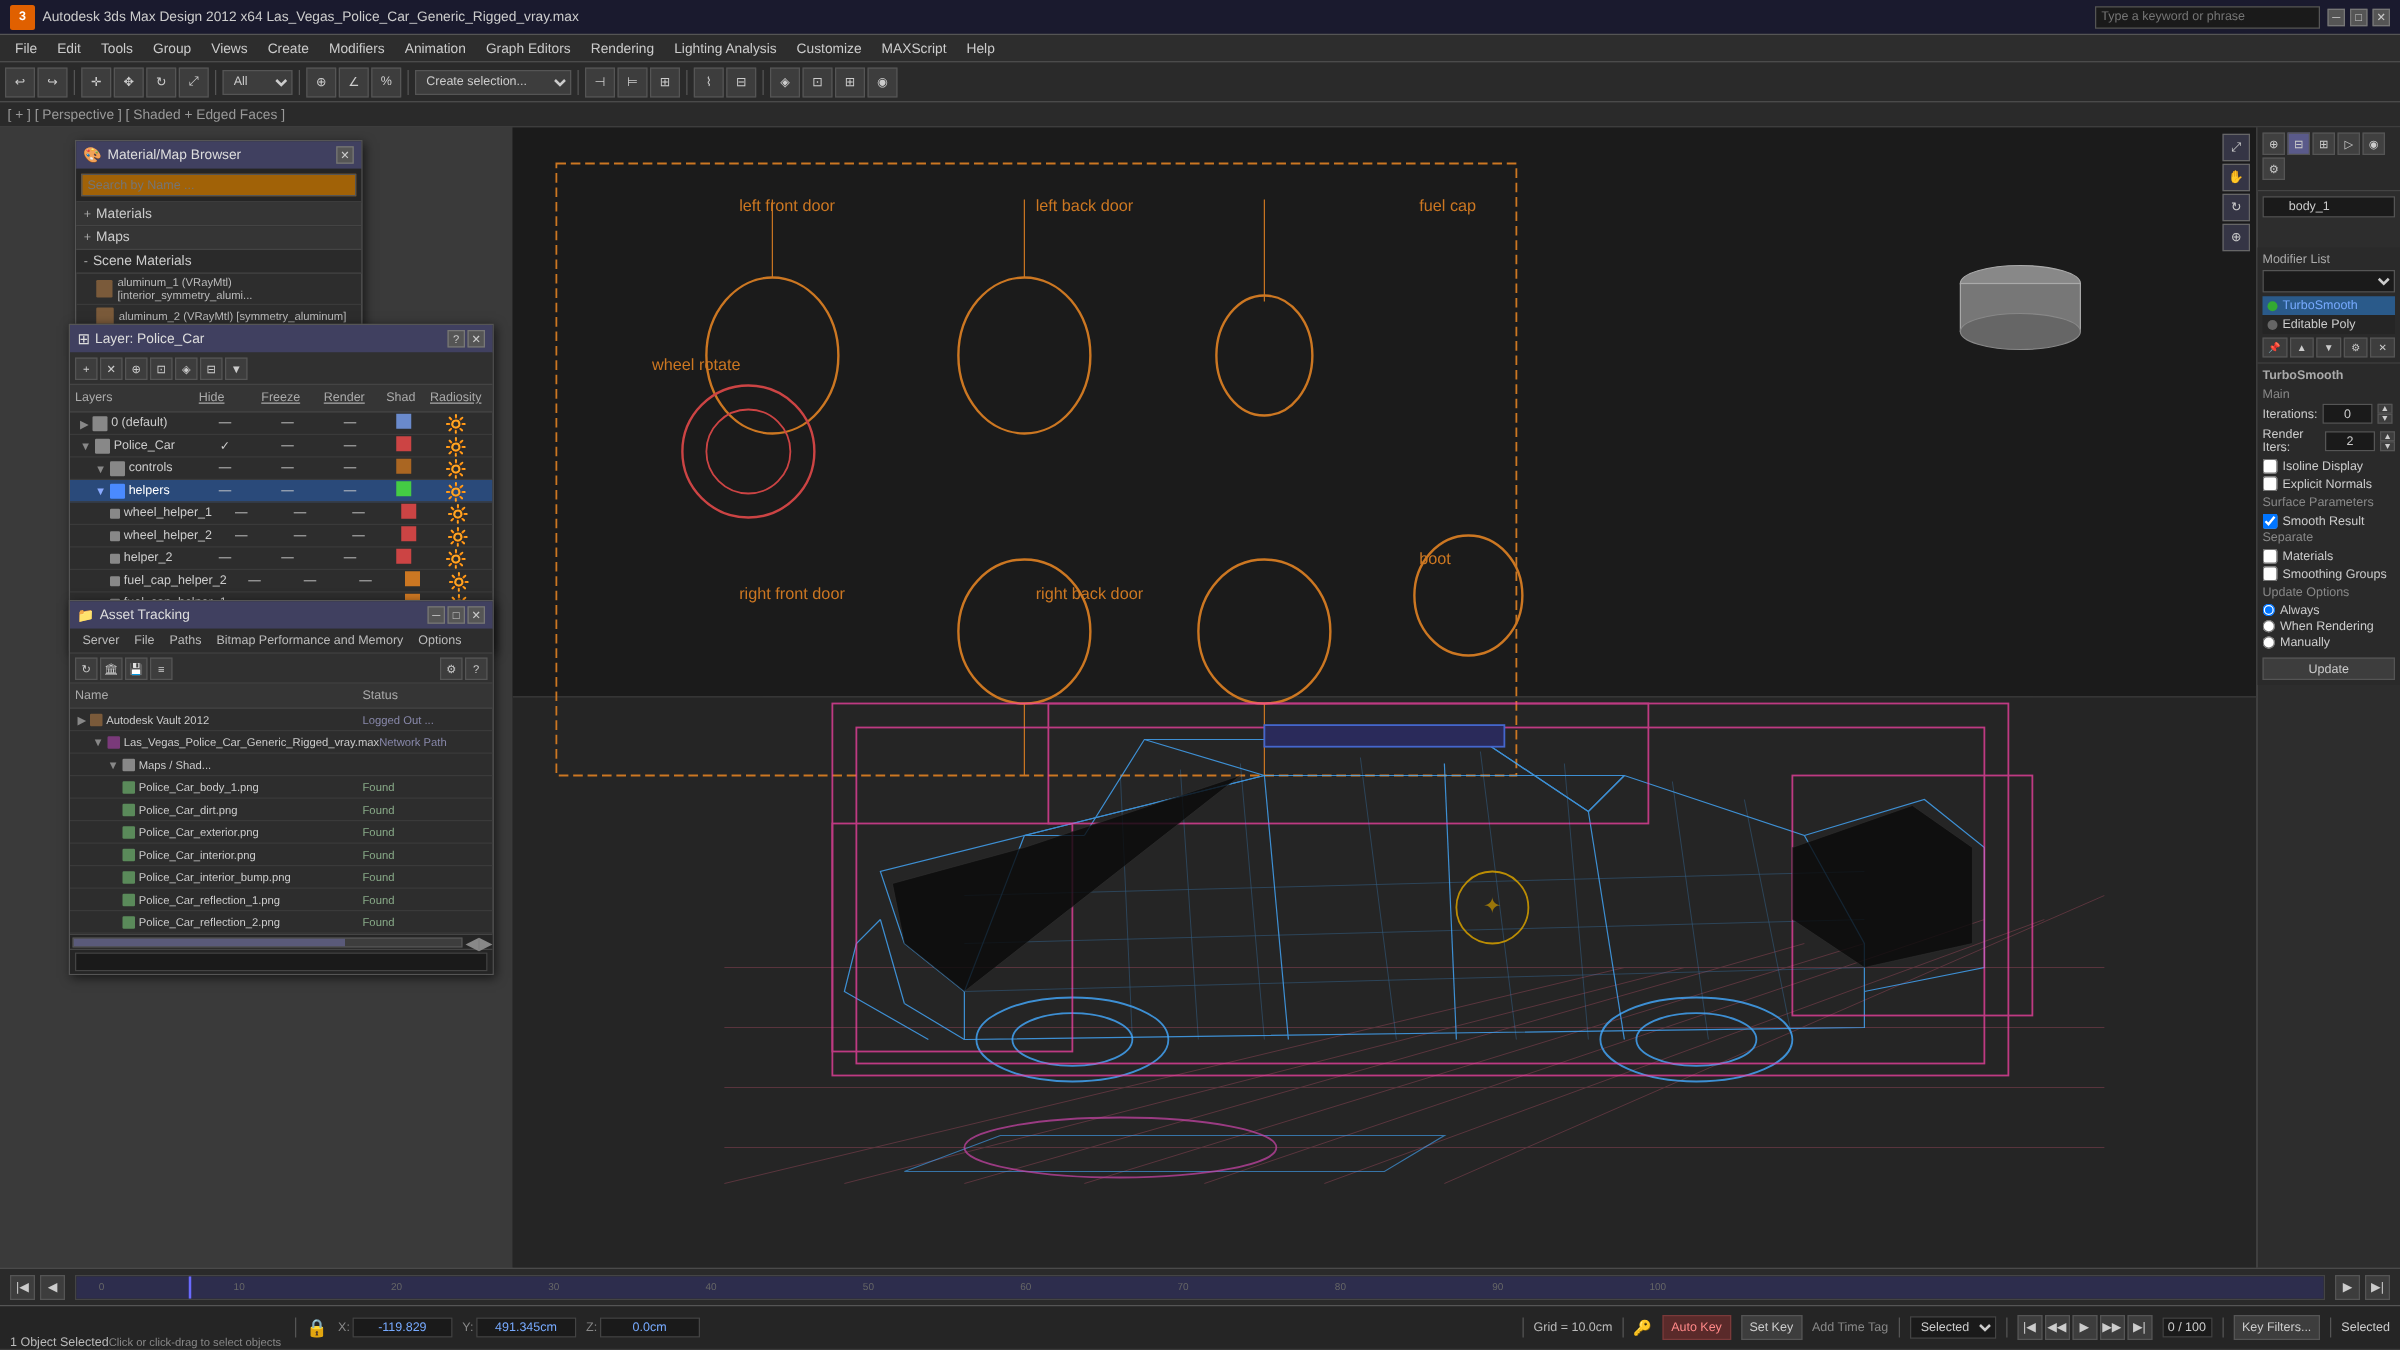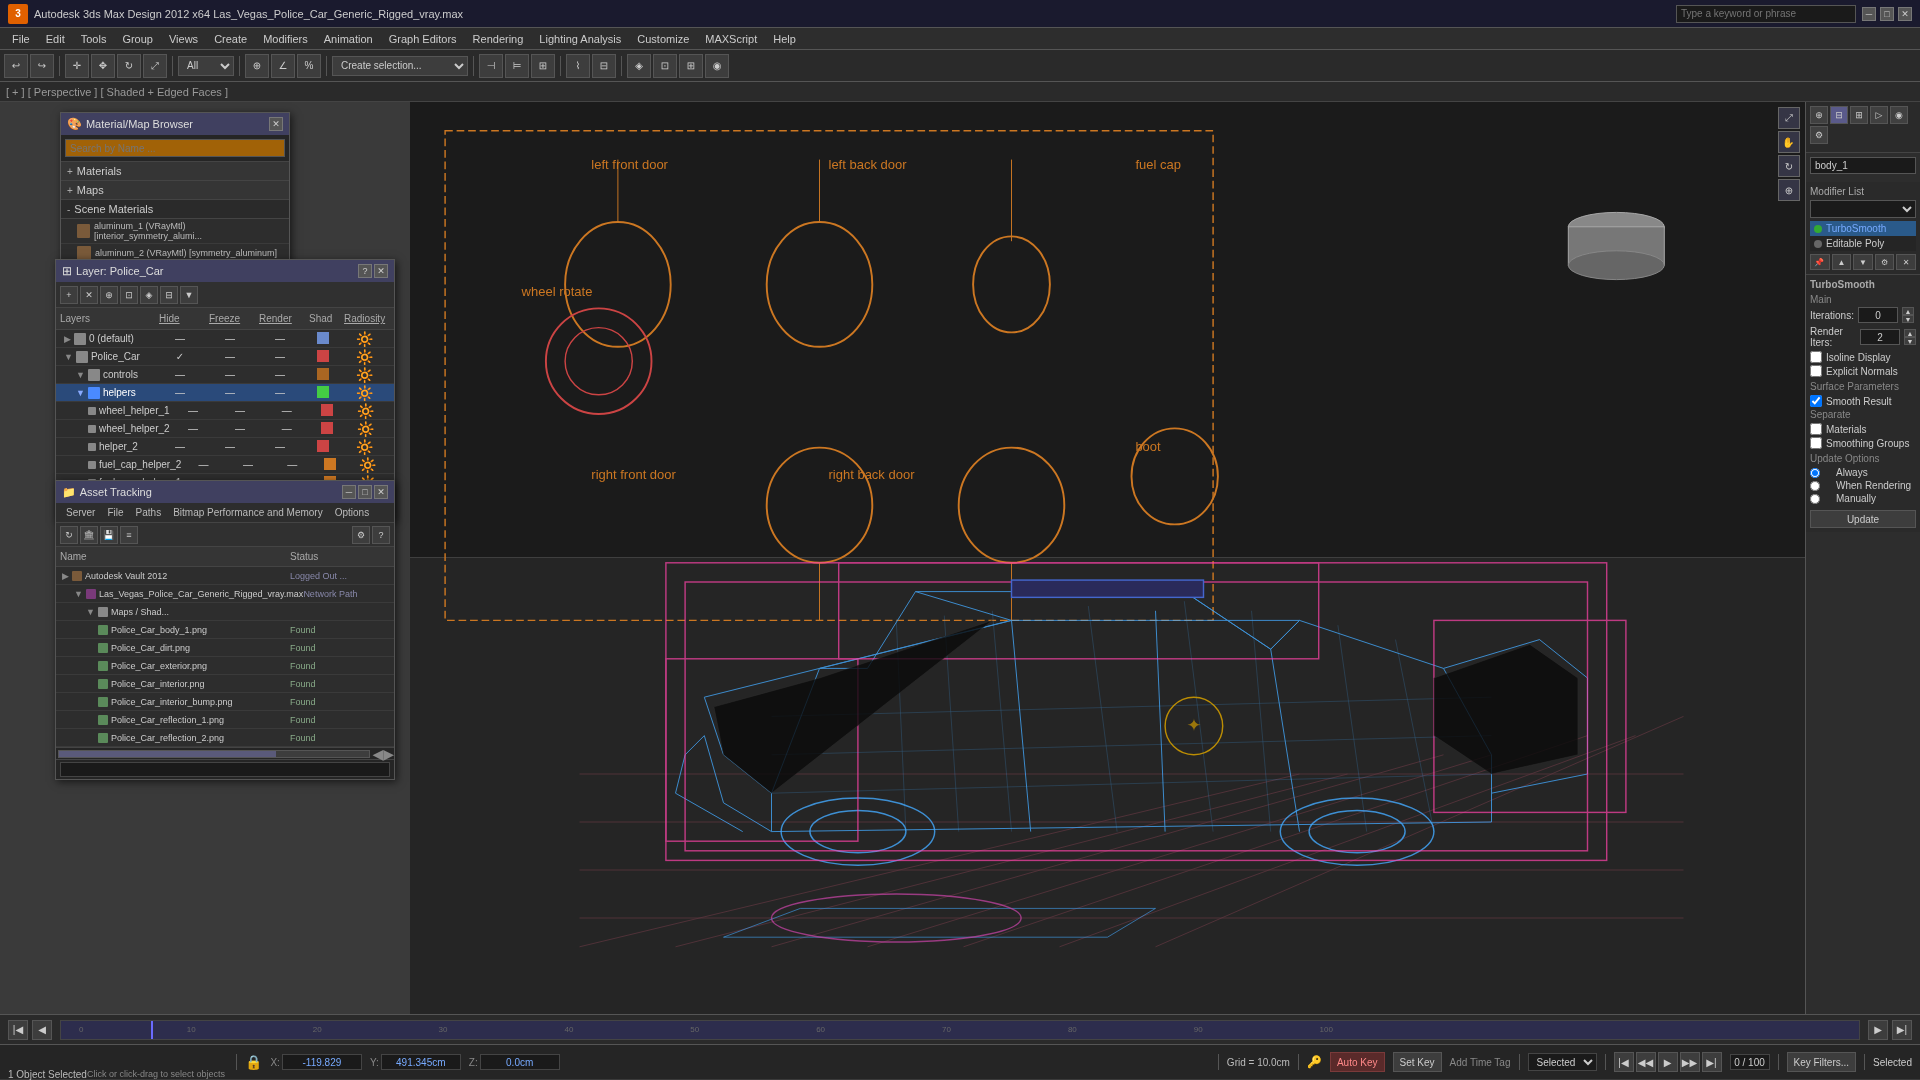--- a/index.html
+++ b/index.html
@@ -368,23 +368,23 @@
       border: 1px solid #666;
       cursor: pointer;
       display: flex; align-items: center; justify-content: center;
       font-size: 10px; color: #ccc;
     }
     .right-object-name {
       background: #1a1a1a;
       border: 1px solid #555;
       color: #ccc;
       font-size: 10px;
-      padding: 2px 4px;
+      padding: 2px 20px;
       width: 100%;
-      margin-bottom: 4px;
+      margin-bottom: 20px;
     }
     .right-tabs {
       display: flex;
       gap: 2px;
       margin-bottom: 4px;
     }
     .right-tab-btn {
       width: 18px; height: 18px;
       background: #404040;
       border: 1px solid #555;
@@ -467,21 +467,21 @@
     }
     .turbo-check {
       display: flex; align-items: center; gap: 4px;
       font-size: 10px; margin-bottom: 2px;
     }
     .turbo-check input[type=checkbox] { width: 12px; height: 12px; }
     .surface-params { margin-top: 4px; }
     .section-header { font-size: 10px; color: #888; margin-bottom: 3px; }
     .update-options { margin-top: 4px; }
     .radio-row {
-      display: flex; align-items: flex-end; gap: 16px;
+      display: flex; align-items: flex-start; gap: 4px;
       font-size: 10px; margin-bottom: 2px;
     }
     .radio-row input[type=radio] { width: 10px; height: 10px; }
     .update-btn {
       width: 100%; height: 18px;
       background: #3d3d3d;
       border: 1px solid #555;
       color: #ccc;
       font-size: 10px;
       cursor: pointer;
@@ -664,21 +664,21 @@
   <select class="toolbar-select">
     <option>All</option>
     <option>View</option>
     <option>World</option>
   </select>
   <div class="toolbar-sep"></div>
   <div class="toolbar-btn">⊕</div>
   <div class="toolbar-btn">∠</div>
   <div class="toolbar-btn">%</div>
   <div class="toolbar-sep"></div>
-  <select class="toolbar-select" style="width:136px;">
+  <select class="toolbar-select" style="width:125px;">
     <option>Create selection...</option>
   </select>
   <div class="toolbar-sep"></div>
   <div class="toolbar-btn">⊣</div>
   <div class="toolbar-btn">⊨</div>
   <div class="toolbar-btn">⊞</div>
   <div class="toolbar-sep"></div>
   <div class="toolbar-btn">⌇</div>
   <div class="toolbar-btn">⊟</div>
   <div class="toolbar-sep"></div>

